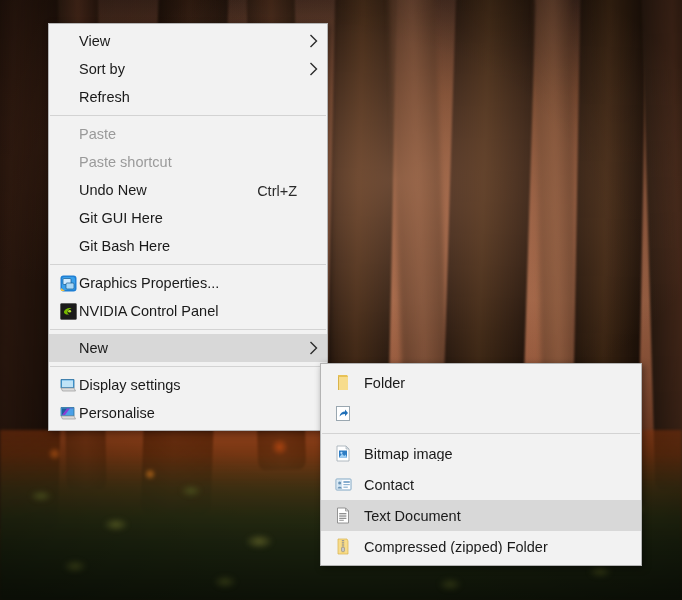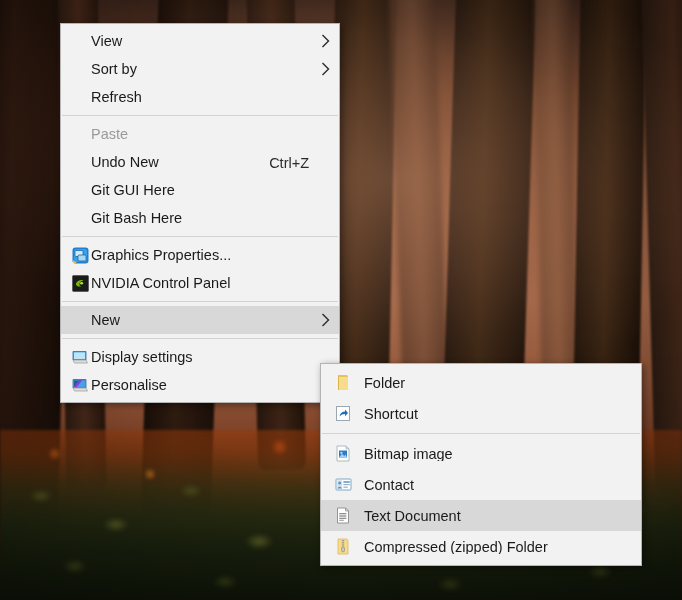--- a/index.html
+++ b/index.html
@@ -171,21 +171,21 @@
   }
 
   .sep {
     height: 1px;
     background: #d3d3d3;
     margin: 4px 1px 4px 1px;
   }
 
   
   #context-menu {
-    left: 60px;
+    left: 48px;
     top: 23px;
     width: 280px;
   }
   
   #context-menu .mi-label { margin-left: 0; }
   #context-menu .mi-noicon .mi-icon { visibility: hidden; }
 
   
   #new-submenu {
     left: 320px;
@@ -246,20 +246,25 @@
       <span class="mi-arrow"></span>
     </div>
 
     <div class="sep"></div>
 
     <div class="mi mi-noicon disabled">
       <span class="mi-icon"></span>
       <span class="mi-label">Paste</span>
       <span class="mi-arrow"></span>
     </div>
+    <div class="mi mi-noicon disabled">
+      <span class="mi-icon"></span>
+      <span class="mi-label">Paste shortcut</span>
+      <span class="mi-arrow"></span>
+    </div>
     <div class="mi mi-noicon">
       <span class="mi-icon"></span>
       <span class="mi-label">Undo New</span>
       <span class="mi-accel">Ctrl+Z</span>
       <span class="mi-arrow"></span>
     </div>
     <div class="mi mi-noicon">
       <span class="mi-icon"></span>
       <span class="mi-label">Git GUI Here</span>
       <span class="mi-arrow"></span>
@@ -354,21 +359,20 @@
       <span class="mi-label">Folder</span>
     </div>
 
     <div class="mi">
       <span class="mi-icon">
         <svg width="16" height="17" viewBox="0 0 16 17">
           <rect x="1.5" y="1.5" width="13" height="14" fill="#ffffff" stroke="#9aa7b0" stroke-width="1"></rect>
           <path d="M4.5 11.5 C5 8.2 7.4 6.6 10 6.6 L10 4.6 L13 8 L10 11.2 L10 9 C7.8 9 6 9.8 4.5 11.5 Z" fill="#1f6fb8"></path>
         </svg>
       </span>
-      <span class="mi-label">Shortcut</span>
     </div>
 
     <div class="sep"></div>
 
     <div class="mi">
       <span class="mi-icon">
         <svg width="16" height="17" viewBox="0 0 16 17">
           <path d="M2 1 H11 L14 4 V16 H2 Z" fill="#ffffff" stroke="#a8b2ba" stroke-width="0.9"></path>
           <path d="M11 1 L14 4 H11 Z" fill="#dde4e9" stroke="#a8b2ba" stroke-width="0.7"></path>
           <rect x="4" y="5.5" width="8" height="7" fill="#2e7dc4"></rect>

